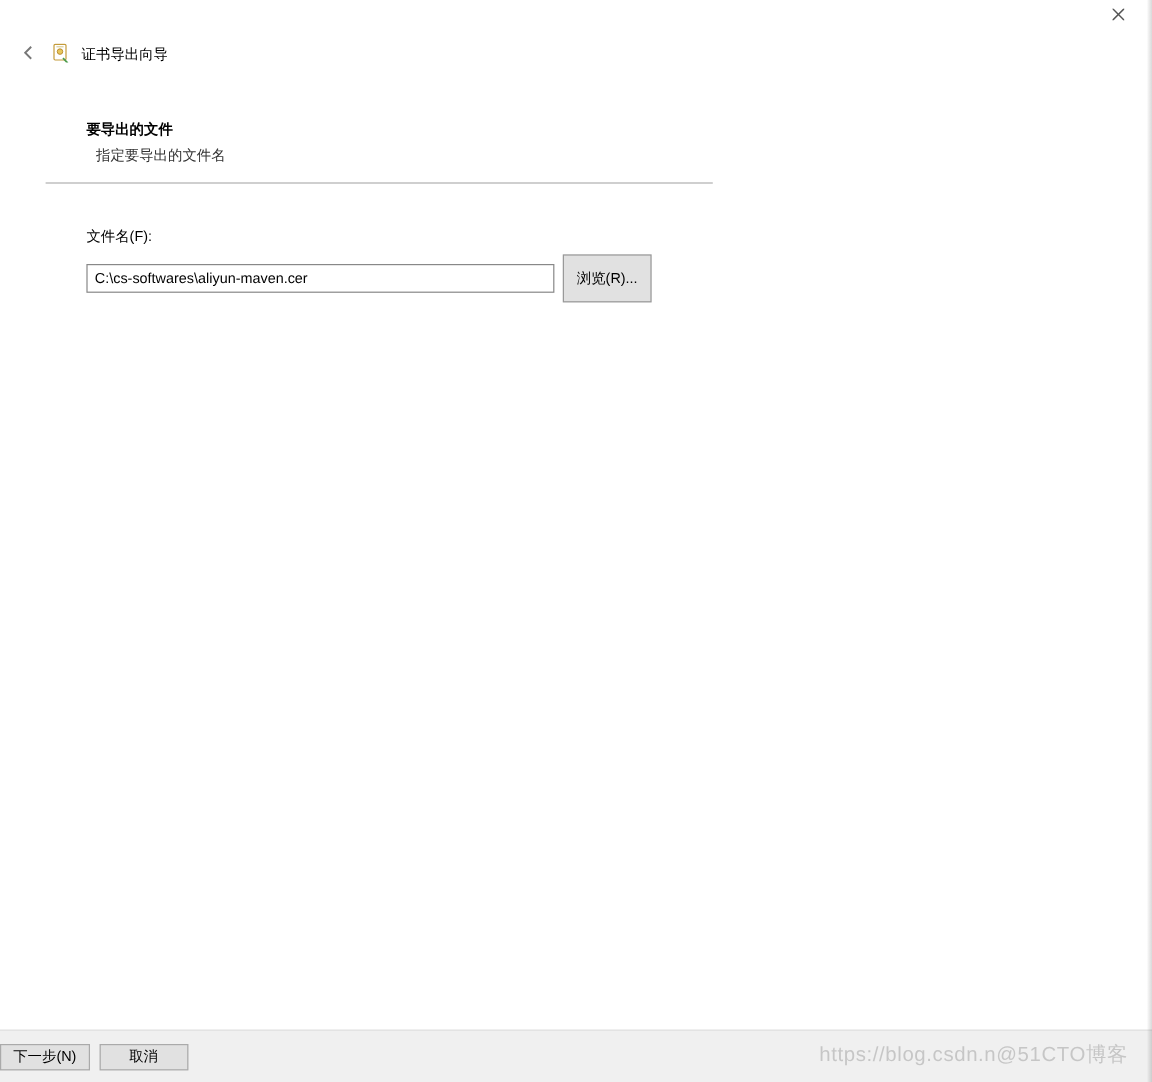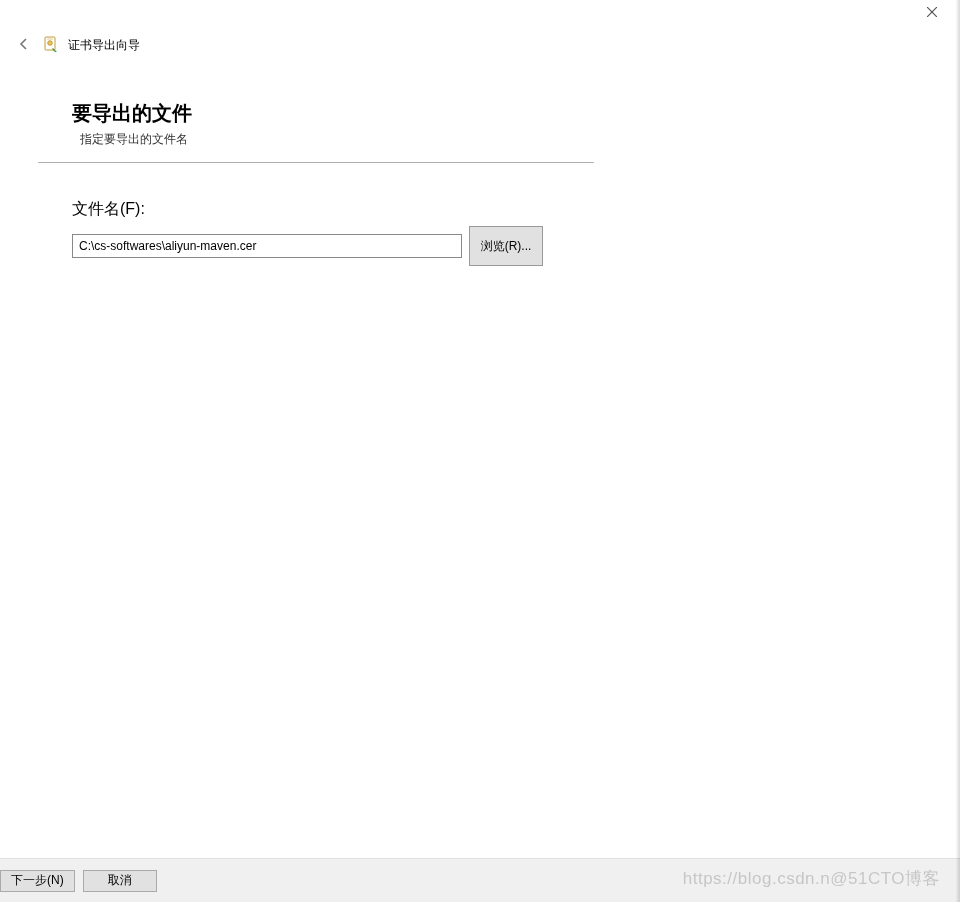--- a/index.html
+++ b/index.html
@@ -71,40 +71,40 @@
     }
     .wizard-title {
       font-size: 12px;
       color: #000;
     }
     .content-area {
       padding: 40px 40px 0 72px;
       width: 595px;
     }
     .section-title {
-      font-size: 20px;
+      font-size: 12px;
       font-weight: bold;
       color: #000;
       margin-bottom: 4px;
     }
     .section-subtitle {
       font-size: 12px;
       color: #333;
       margin-left: 8px;
       margin-bottom: 14px;
     }
     .divider {
       width: 556px;
       height: 1px;
       background: #b0b0b0;
       margin-left: -34px;
       margin-bottom: 36px;
     }
     .field-label {
-      font-size: 16px;
+      font-size: 12px;
       color: #000;
       margin-bottom: 6px;
     }
     .file-row {
       display: flex;
       align-items: center;
       gap: 7px;
     }
     .text-input {
       width: 390px;

